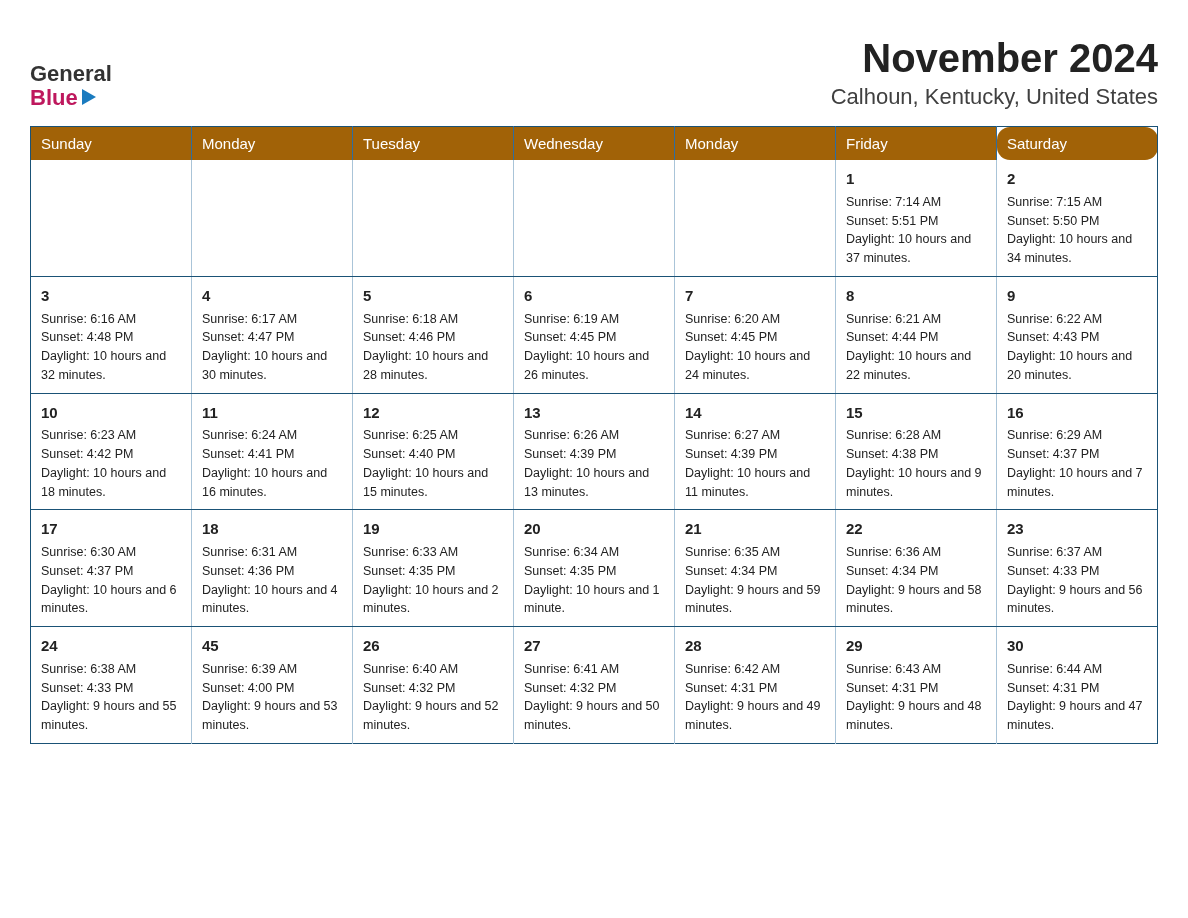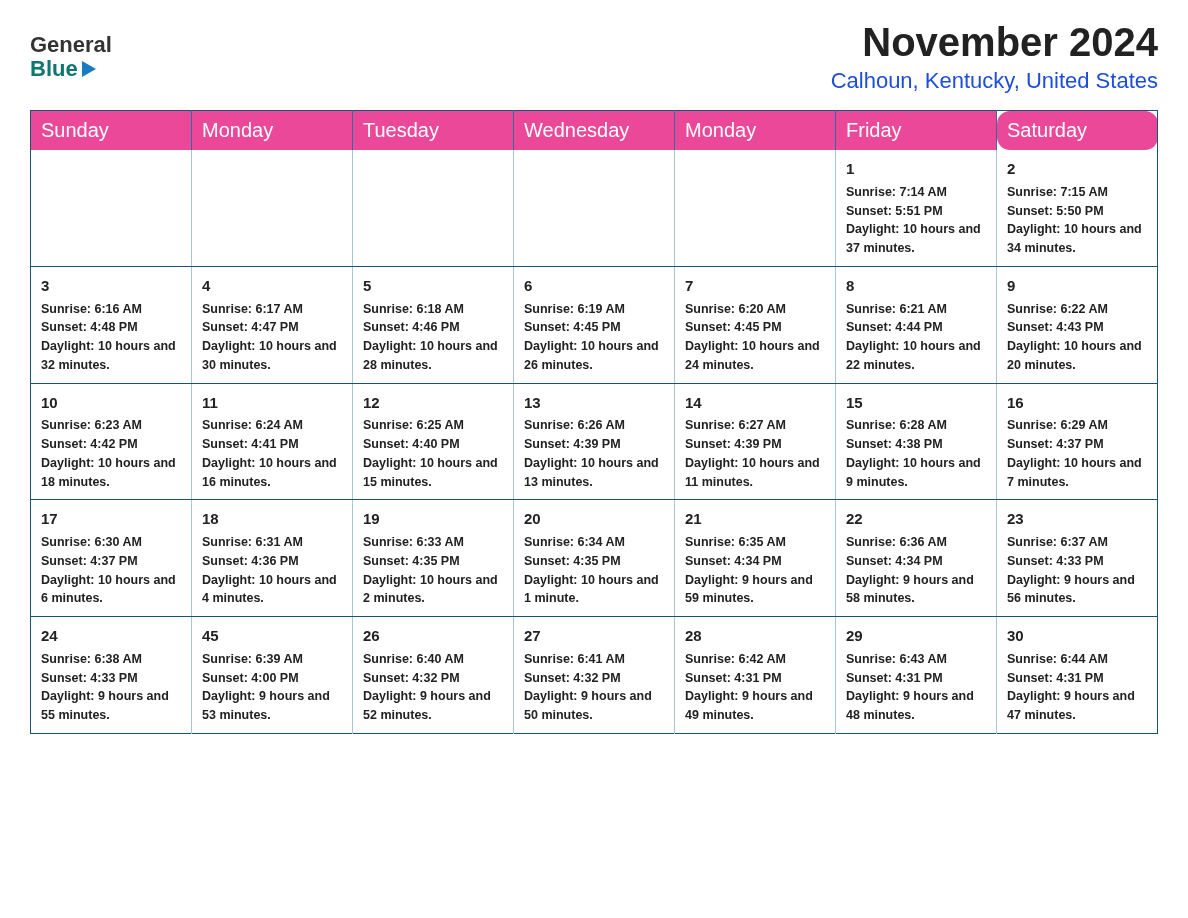--- a/index.html
+++ b/index.html
@@ -6,51 +6,52 @@
     body {
       font-family: Arial, Helvetica, sans-serif;
       background: #fff;
       padding: 20px 30px;
       width: 1188px;
       min-height: 918px;
     }
     .header {
       display: flex;
       justify-content: space-between;
-      align-items: center;
+      align-items: flex-end;
       margin-bottom: 16px;
+      margin-top: 16px;
     }
     .logo {
       display: flex;
       align-items: center;
       gap: 4px;
     }
     .title-block {
       text-align: right;
     }
     .month-title {
       font-size: 40px;
       font-weight: bold;
       color: #222;
       line-height: 1.1;
     }
     .location {
       font-size: 22px;
-      color: #1d4ed8;
+      color: #404040;
       margin-top: 4px;
     }
     .calendar {
       width: 100%;
       border-collapse: collapse;
       border: 1.5px solid #1a5276;
     }
     .calendar th {
-      background-color: #ec4899;
+      background-color: #a16207;
       color: #fff;
-      font-size: 20px;
+      font-size: 15px;
       font-weight: normal;
       padding: 8px 10px;
       text-align: left;
       border-right: 1px solid #2e6da0;
     }
     .calendar th:last-child { border-right: none; border-radius: 13px; }
     .calendar td {
       vertical-align: top;
       padding: 8px 10px;
       border-right: 1px solid #aac4d8;
@@ -66,33 +67,32 @@
     .day-number {
       font-size: 15px;
       font-weight: bold;
       display: block;
       margin-bottom: 3px;
     }
     .day-info {
       font-size: 12.5px;
       color: #222;
       line-height: 1.5;
-      font-weight: bold;
     }
     .empty-cell { background: #fff; }
   </style>
 </head>
 <body>
 
 <div class="header">
   <div class="logo">
     <div style="display:flex; flex-direction:column; line-height:1.1;">
       <span style="font-size:22px; font-weight:bold; color:#333;">General</span>
       <div style="display:flex; align-items:center; gap:2px;">
-        <span style="font-size:22px; font-weight:bold; color:#0f766e;">Blue</span>
+        <span style="font-size:22px; font-weight:bold; color:#be185d;">Blue</span>
         <span style="display:inline-block; width:0; height:0; border-top:8px solid transparent; border-bottom:8px solid transparent; border-left:14px solid #1a7bbf; margin-left:2px; margin-bottom:1px;"></span>
       </div>
     </div>
   </div>
   <div class="title-block">
     <div class="month-title">November 2024</div>
     <div class="location">Calhoun, Kentucky, United States</div>
   </div>
 </div>
 

